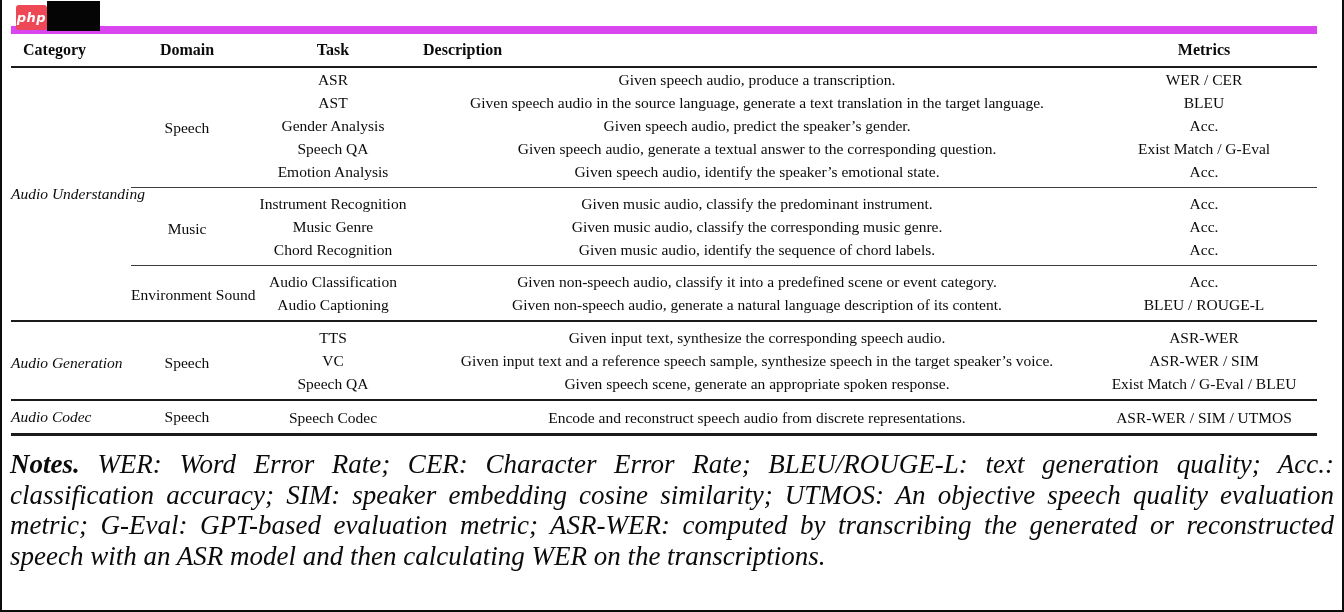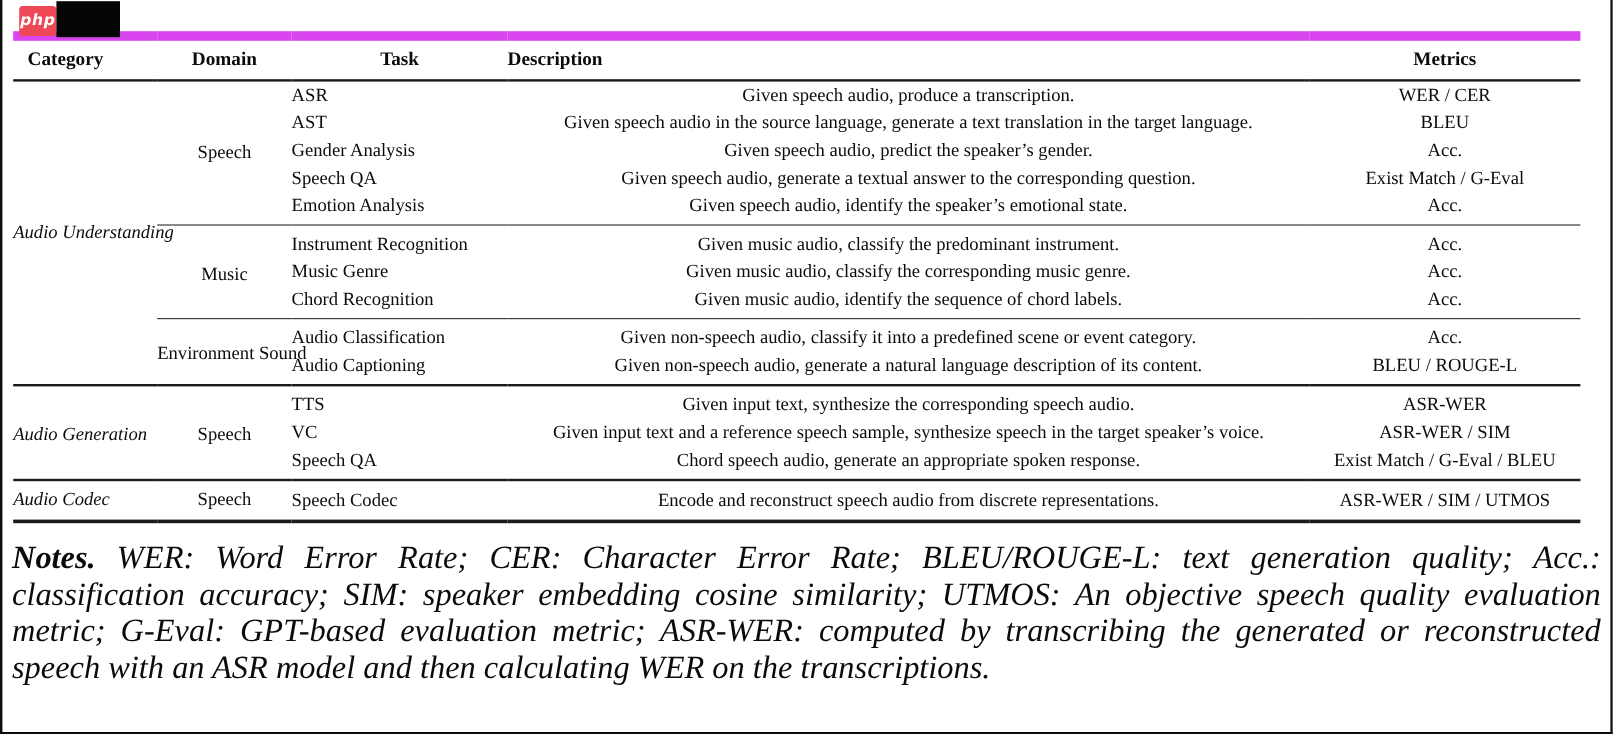--- a/index.html
+++ b/index.html
@@ -32,21 +32,21 @@
   }
   table.tax th {
     font-size: 16px; font-weight: bold; text-align: center; padding: 5px 0 6px 0; line-height: 21px;
     border-bottom: 2px solid #1b1b1b;
   }
   table.tax th.left { text-align: left; }
   table.tax th.cat-h { padding-left: 12px; }
   table.tax td { line-height: 21px; padding: 1px 0; white-space: nowrap; vertical-align: middle; }
   td.cat { text-align: left; padding-left: 12px; white-space: normal; font-style: italic; }
   td.dom { text-align: center; white-space: normal; }
-  td.task { }
+  td.task { text-align: center; }
   td.desc { text-align: center; }
   td.met { text-align: center; }
   .wrapblock { display: inline-block; text-align: right; line-height: 22px; }
   tr.rule-mid td { border-top: 1px solid #3d3d3d; padding-top: 5px; }
   tr.rule-full td { border-top: 2px solid #1b1b1b; padding-top: 5px; }
   tr.pad-b td { padding-bottom: 5px; }
   
   .notes {
     margin: 13px 8px 0 8px; font-size: 27px; line-height: 30.5px; text-align: justify; font-style: italic;
   }
@@ -143,21 +143,21 @@
         <td class="desc">Given input text, synthesize the corresponding speech audio.</td>
         <td class="met">ASR-WER</td>
       </tr>
       <tr>
         <td class="task">VC</td>
         <td class="desc">Given input text and a reference speech sample, synthesize speech in the target speaker’s voice.</td>
         <td class="met">ASR-WER / SIM</td>
       </tr>
       <tr class="pad-b">
         <td class="task">Speech QA</td>
-        <td class="desc">Chord speech audio, generate an appropriate spoken response.</td>
+        <td class="desc">Given speech scene, generate an appropriate spoken response.</td>
         <td class="met">Exist Match / G-Eval / BLEU</td>
       </tr>
       <tr class="rule-full pad-b">
         <td class="cat"><span class="wrapblock">Audio Codec</span></td>
         <td class="dom"><span class="wrapblock">Speech</span></td>
         <td class="task">Speech Codec</td>
         <td class="desc">Encode and reconstruct speech audio from discrete representations.</td>
         <td class="met">ASR-WER / SIM / UTMOS</td>
       </tr>
     </tbody>

